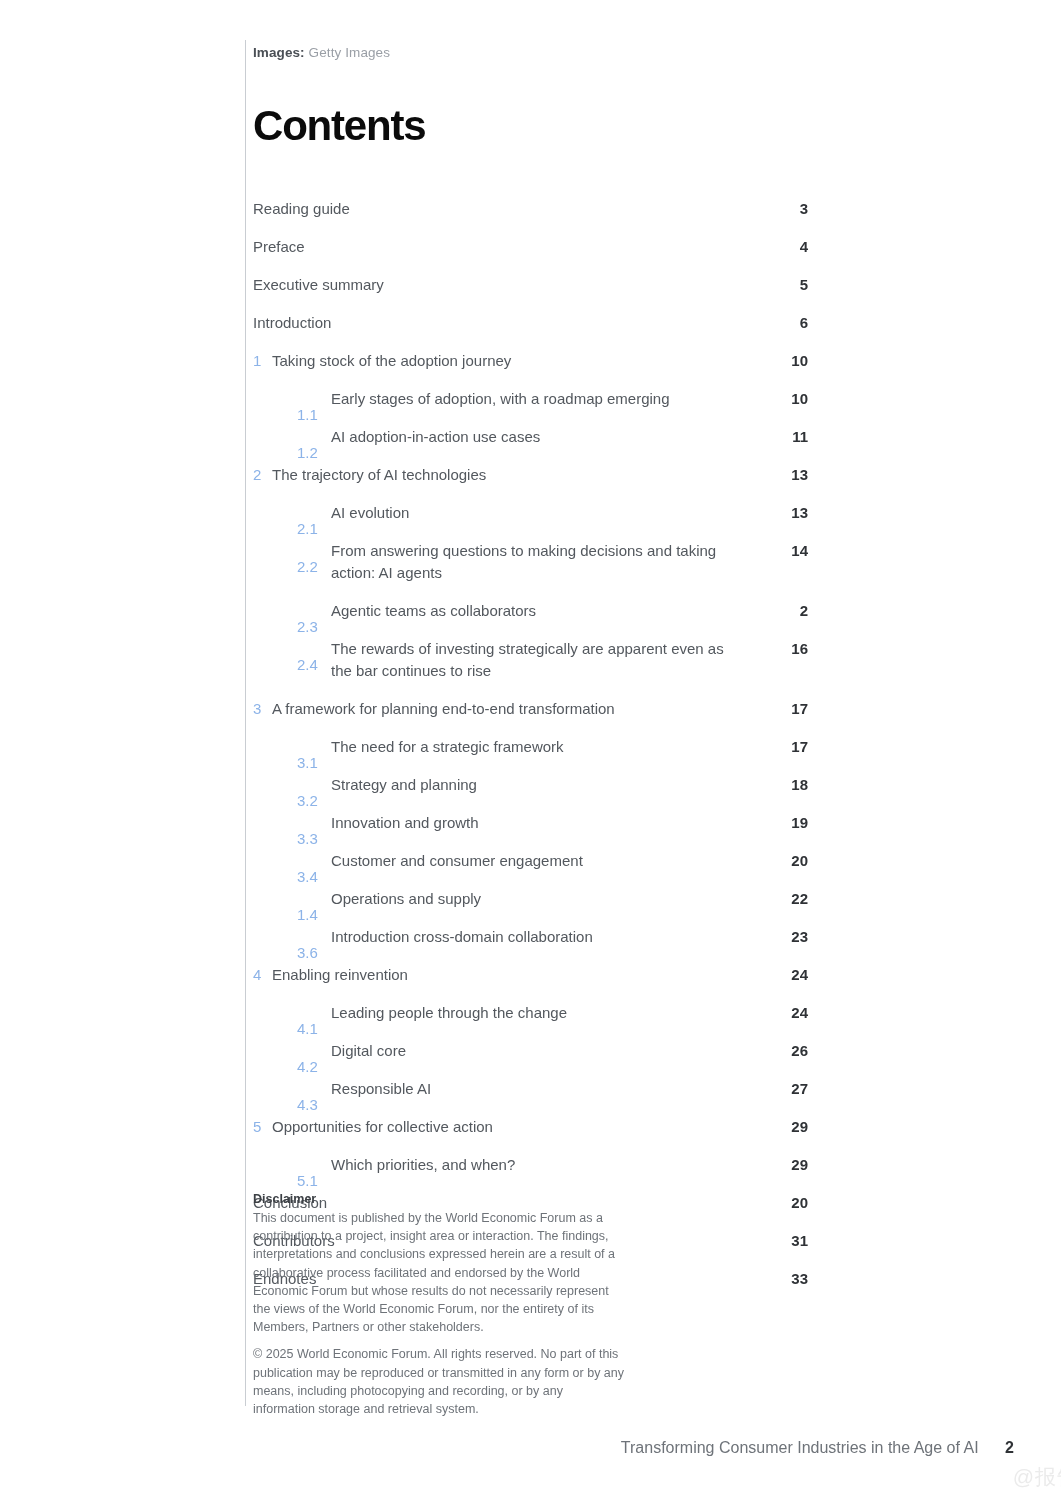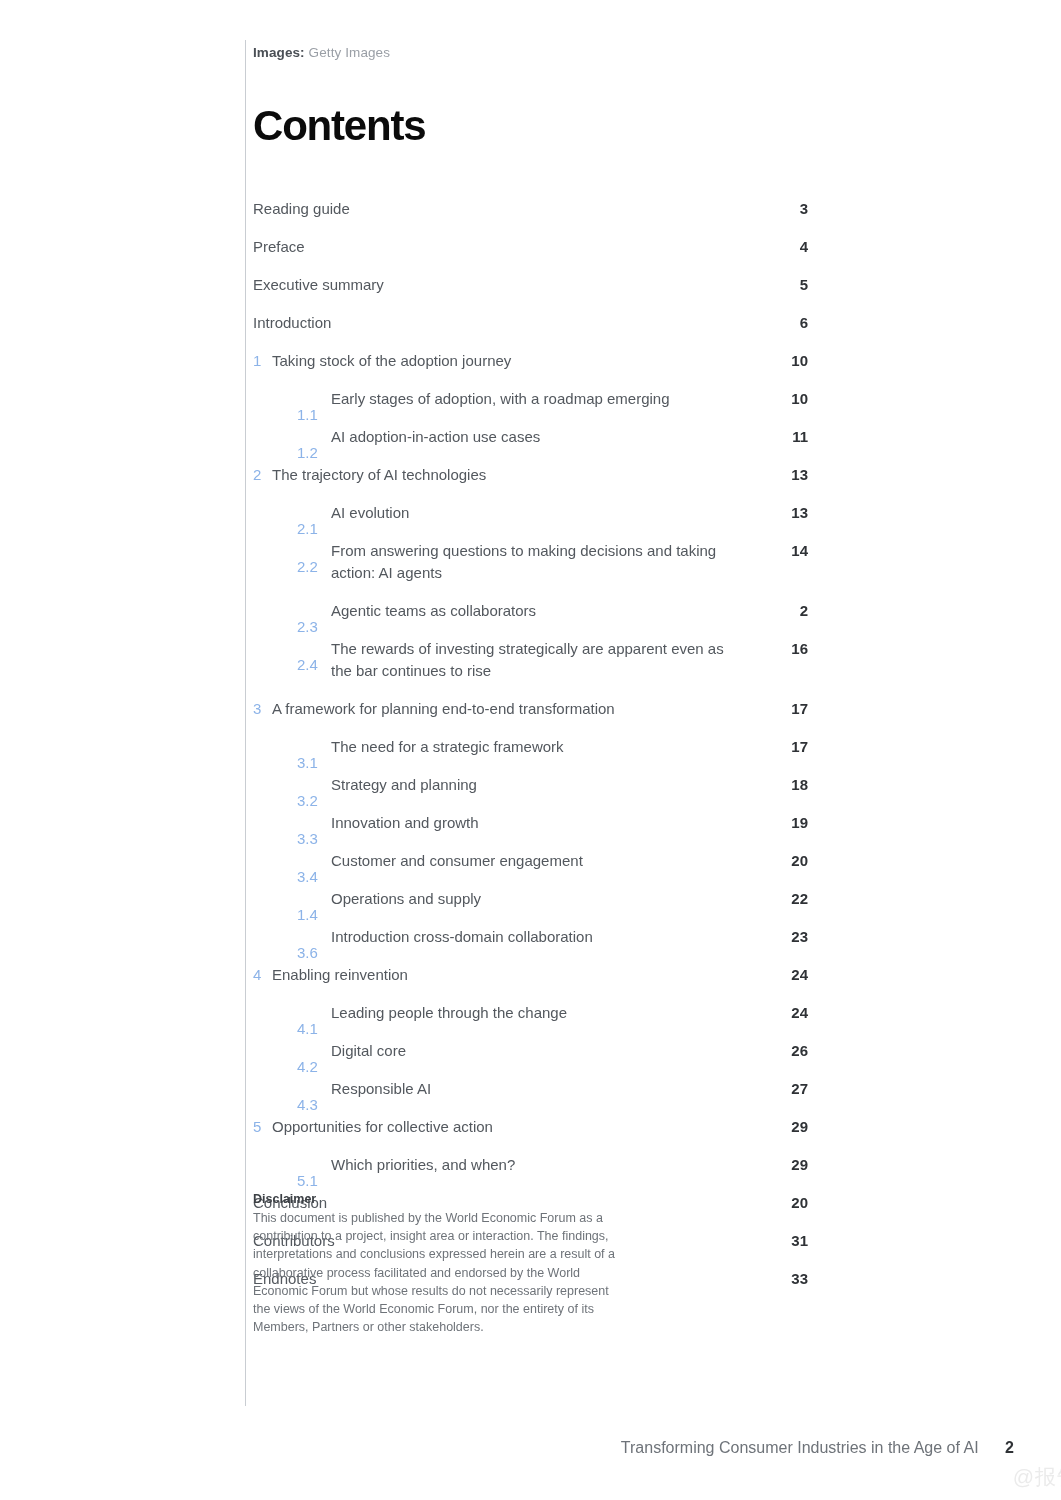--- a/index.html
+++ b/index.html
@@ -306,20 +306,21 @@
       </div>
       <div class="toc-row lvl0">
         <span class="toc-text">Endnotes</span>
         <span class="toc-page">33</span>
       </div>
     </div>
 
   <div class="disclaimer">
     <h4>Disclaimer</h4>
     <p>This document is published by the World Economic Forum as a contribution to a project, insight area or interaction. The findings, interpretations and conclusions expressed herein are a result of a collaborative process facilitated and endorsed by the World Economic Forum but whose results do not necessarily represent the views of the World Economic Forum, nor the entirety of its Members, Partners or other stakeholders.</p>
+    <p>© 2025 World Economic Forum. All rights reserved. No part of this publication may be reproduced or transmitted in any form or by any means, including photocopying and recording, or by any information storage and retrieval system.</p>
   </div>
 
   <div class="footer">
     <span>Transforming Consumer Industries in the Age of AI</span>
     <span class="fpage">2</span>
   </div>
 
   <div class="watermark">@报告派</div>
 
 </div>

